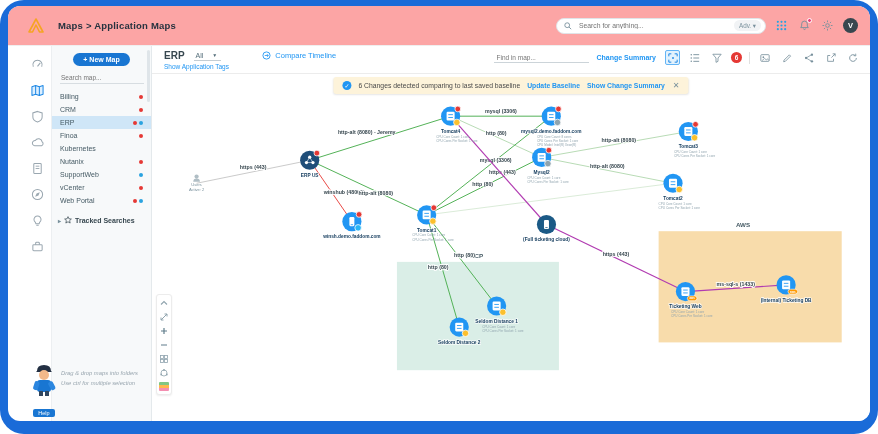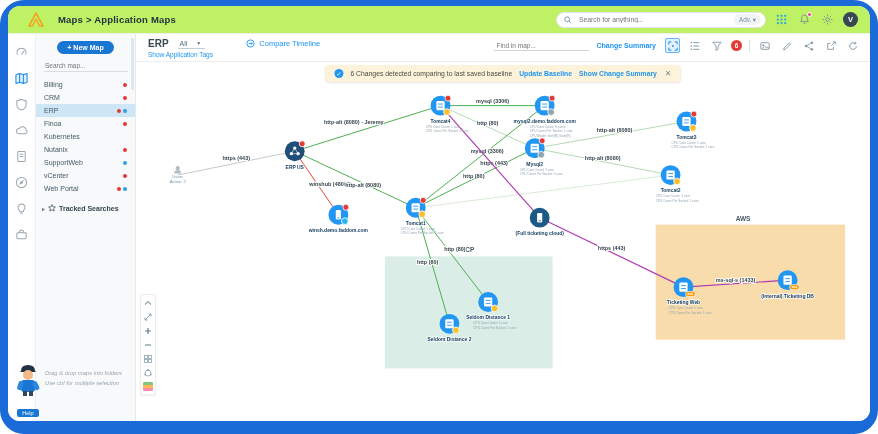--- a/index.html
+++ b/index.html
@@ -1,32 +1,32 @@
 <!DOCTYPE html>
 <html><head>
 <meta charset="utf-8">
 <style>
   html,body{margin:0;padding:0;background:#fff;}
   *{box-sizing:border-box;font-family:"Liberation Sans",sans-serif;}
   .stage{position:relative;width:878px;height:434px;overflow:hidden;}
   .frame{position:absolute;inset:0;background:#1a6bd8;border-radius:24px;}
   .app{position:absolute;left:8px;right:8px;top:6px;bottom:13px;background:#fff;border-radius:12px;overflow:hidden;display:flex;flex-direction:column;}
   
-  .topbar{height:28px;background:#bef264;border-bottom:1px solid #efefef;display:flex;align-items:center;padding:0 12px 0 20px;flex:none;}
+  .topbar{height:40px;background:#fca5a5;border-bottom:1px solid #efefef;display:flex;align-items:center;padding:0 12px 0 20px;flex:none;}
   .logo{width:16px;height:15px;margin-right:14px;flex:none;}
   .title{font-size:9.5px;font-weight:bold;color:#26323f;letter-spacing:.2px;}
   .tb-right{margin-left:auto;display:flex;align-items:center;gap:8px;}
   .searchpill{display:flex;align-items:center;width:210px;height:16px;border:1px solid #e0e4e8;border-radius:9px;background:#fff;padding:0 4px 0 7px;gap:5px;}
   .searchpill .ph{font-size:6.8px;color:#9aa7b0;flex:1;border:none;outline:none;background:transparent;}
   .adv{font-size:6.3px;color:#78909c;background:#f1f3f5;border-radius:7px;padding:2px 5px;white-space:nowrap;}
   .tbicon{width:15px;height:15px;display:flex;align-items:center;justify-content:center;position:relative;}
   .avatar{width:15px;height:15px;border-radius:50%;background:#37474f;color:#fff;font-size:7.5px;font-weight:bold;display:flex;align-items:center;justify-content:center;}
   .notifdot{position:absolute;top:0;right:0;width:5px;height:5px;border-radius:50%;background:#ec407a;border:1px solid #fff;}
   
-  .appbody{flex:1;display:flex;min-height:0;position:relative;}
+  .appbody{flex:1;display:flex;min-height:0;position:relative;margin-left:16px;}
   .rail{width:28px;background:#fff;border-right:1px solid #eceff1;display:flex;flex-direction:column;align-items:center;padding-top:10px;gap:9px;flex:none;}
   .ric{width:20px;height:17px;display:flex;align-items:center;justify-content:center;}
   .mascot{position:absolute;left:2px;bottom:2px;width:36px;z-index:5;text-align:center;}
   .helpbadge{display:inline-block;background:#1976d2;color:#fff;font-size:5.5px;border-radius:2px;padding:1px 5px;margin-top:-3px;}
   
   .sidebar{width:100px;background:#f7f9fa;border-right:1px solid #e4e9ec;display:flex;flex-direction:column;padding:7px 0 4px 0;flex:none;position:relative;}
   .newmap{margin:0 auto 6px auto;background:#1976d2;color:#fff;font-size:7px;font-weight:bold;border:none;border-radius:9px;padding:3px 10px;display:block;}
   .sb-search{margin:0 8px 6px 8px;border:none;border-bottom:1px solid #d7dde1;background:transparent;font-size:6.5px;color:#90a4ae;padding:2px 1px;outline:none;width:84px;}
   .map-item{display:flex;align-items:center;height:13px;padding:0 8px;font-size:7px;color:#455a64;cursor:pointer;}
   .map-item.sel{background:#cfe6f7;}

